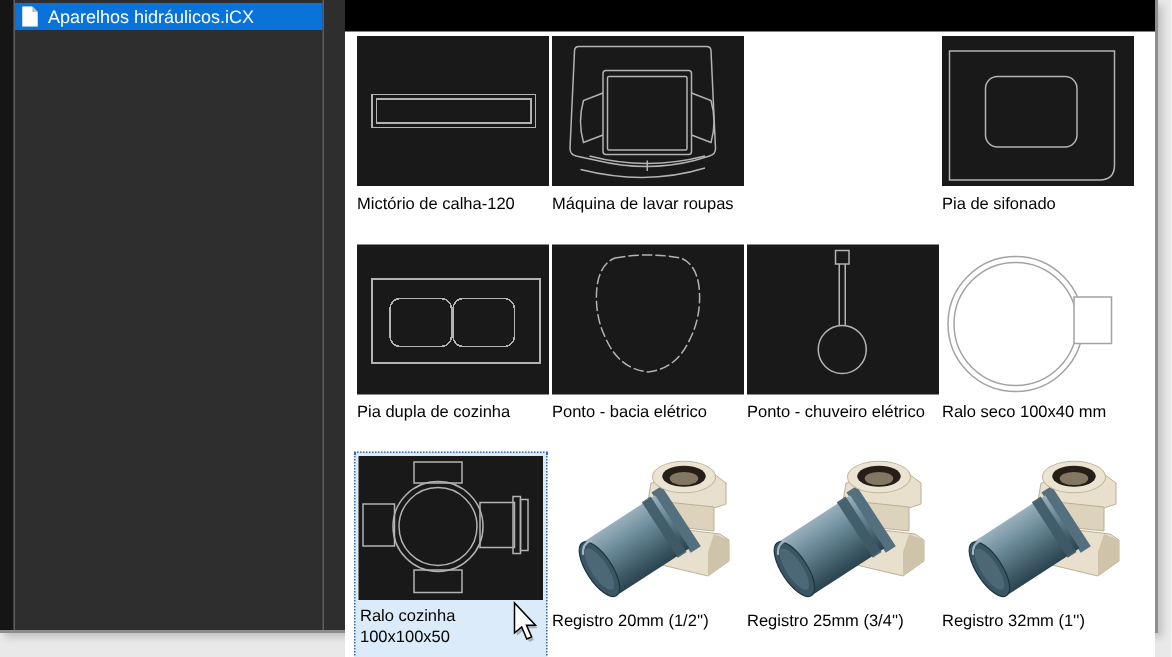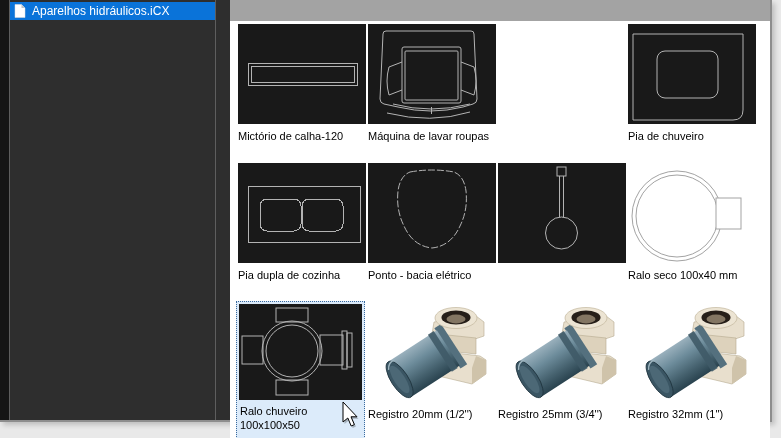--- a/index.html
+++ b/index.html
@@ -3,21 +3,21 @@
 <meta charset="utf-8">
 <style>
   html,body{margin:0;padding:0;}
   body{
     width:781px;height:438px;position:relative;overflow:hidden;
     background:#e9e9e9;
     font-family:"Liberation Sans",sans-serif;
   }
   .content{
     position:absolute;left:0;top:0;width:770px;height:420px;
-    background:#a3a3a3;
+    background:#000000;
     border-right:2px solid #8d8d8d;border-bottom:2px solid #8d8d8d;
     box-shadow:3px 3px 5px rgba(0,0,0,0.18);
   }
   
   .sidebar{position:absolute;left:0;top:0;width:230px;height:420px;background:#2e2e2e;}
   .sb-edge{position:absolute;left:0;top:0;width:9px;height:420px;background:#151515;}
   .sb-line{position:absolute;left:9px;top:0;width:1px;height:420px;background:#5e5e5e;}
   .sb-line2{position:absolute;left:215px;top:0;width:1px;height:420px;background:#5e5e5e;}
   .tree-row{
     position:absolute;left:10px;top:2px;width:205px;height:18px;
@@ -127,21 +127,21 @@
     </div>
 
 
     <div class="cell c4 r1">
       <div class="thumb">
         <svg viewBox="0 0 128 100" width="128" height="100">
           <path class="wf" d="M5,10 H115 V86 Q115,96 105,96 L5,96 Z"></path>
           <rect class="wf" x="29" y="27" width="61" height="47" rx="8"></rect>
         </svg>
       </div>
-      <div class="lbl">Pia de chuveiro</div>
+      <div class="lbl">Pia de sifonado</div>
     </div>
 
     <div class="cell c1 r2">
       <div class="thumb">
         <svg viewBox="0 0 128 100" width="128" height="100" shape-rendering="crispEdges">
           <rect class="wf" x="10" y="23" width="112" height="56"></rect>
           <rect class="wf" x="22" y="36" width="41" height="32" rx="7"></rect>
           <rect class="wf" x="64" y="36" width="41" height="32" rx="7"></rect>
         </svg>
       </div>
@@ -159,20 +159,21 @@
 
     <div class="cell c3 r2">
       <div class="thumb">
         <svg viewBox="0 0 128 100" width="128" height="100">
           <rect class="wf" x="59" y="4" width="9" height="9"></rect>
           <path class="wf" d="M61.5,13 V54"></path>
           <path class="wf" d="M65.5,13 V54"></path>
           <circle class="wf" cx="63.5" cy="70" r="16"></circle>
         </svg>
       </div>
+      <div class="lbl">Ponto - chuveiro elétrico</div>
     </div>
 
     <div class="cell c4 r2">
       <div class="thumb light">
         <svg viewBox="0 0 128 100" width="128" height="100">
           <circle class="wfl" cx="49" cy="53" r="45"></circle>
           <circle class="wfl" cx="49" cy="53" r="41"></circle>
           <rect x="88" y="35" width="25" height="31" fill="#ffffff" stroke="#a3a3a3"></rect>
         </svg>
       </div>
@@ -185,21 +186,21 @@
           <circle class="wf" cx="53" cy="47" r="30"></circle>
           <circle class="wf" cx="53" cy="47" r="26"></circle>
           <rect class="wf" x="37" y="4" width="32" height="14"></rect>
           <rect class="wf" x="3" y="32" width="21" height="28"></rect>
           <rect class="wf" x="37" y="76" width="32" height="15"></rect>
           <rect class="wf" x="81" y="31" width="23" height="30"></rect>
           <rect class="wf" x="103" y="27" width="5" height="38"></rect>
           <rect class="wf" x="108" y="29" width="5" height="34"></rect>
         </svg>
       </div>
-      <div class="lbl">Ralo chuveiro 100x100x50</div>
+      <div class="lbl">Ralo cozinha 100x100x50</div>
     </div>
 
     <div class="cell c2 r3">
       <div class="thumb light">
         <svg viewBox="0 0 128 100" width="128" height="100">
             <use href="#valve3d"></use>
           </svg>
       </div>
       <div class="lbl">Registro 20mm (1/2'')</div>
     </div>

